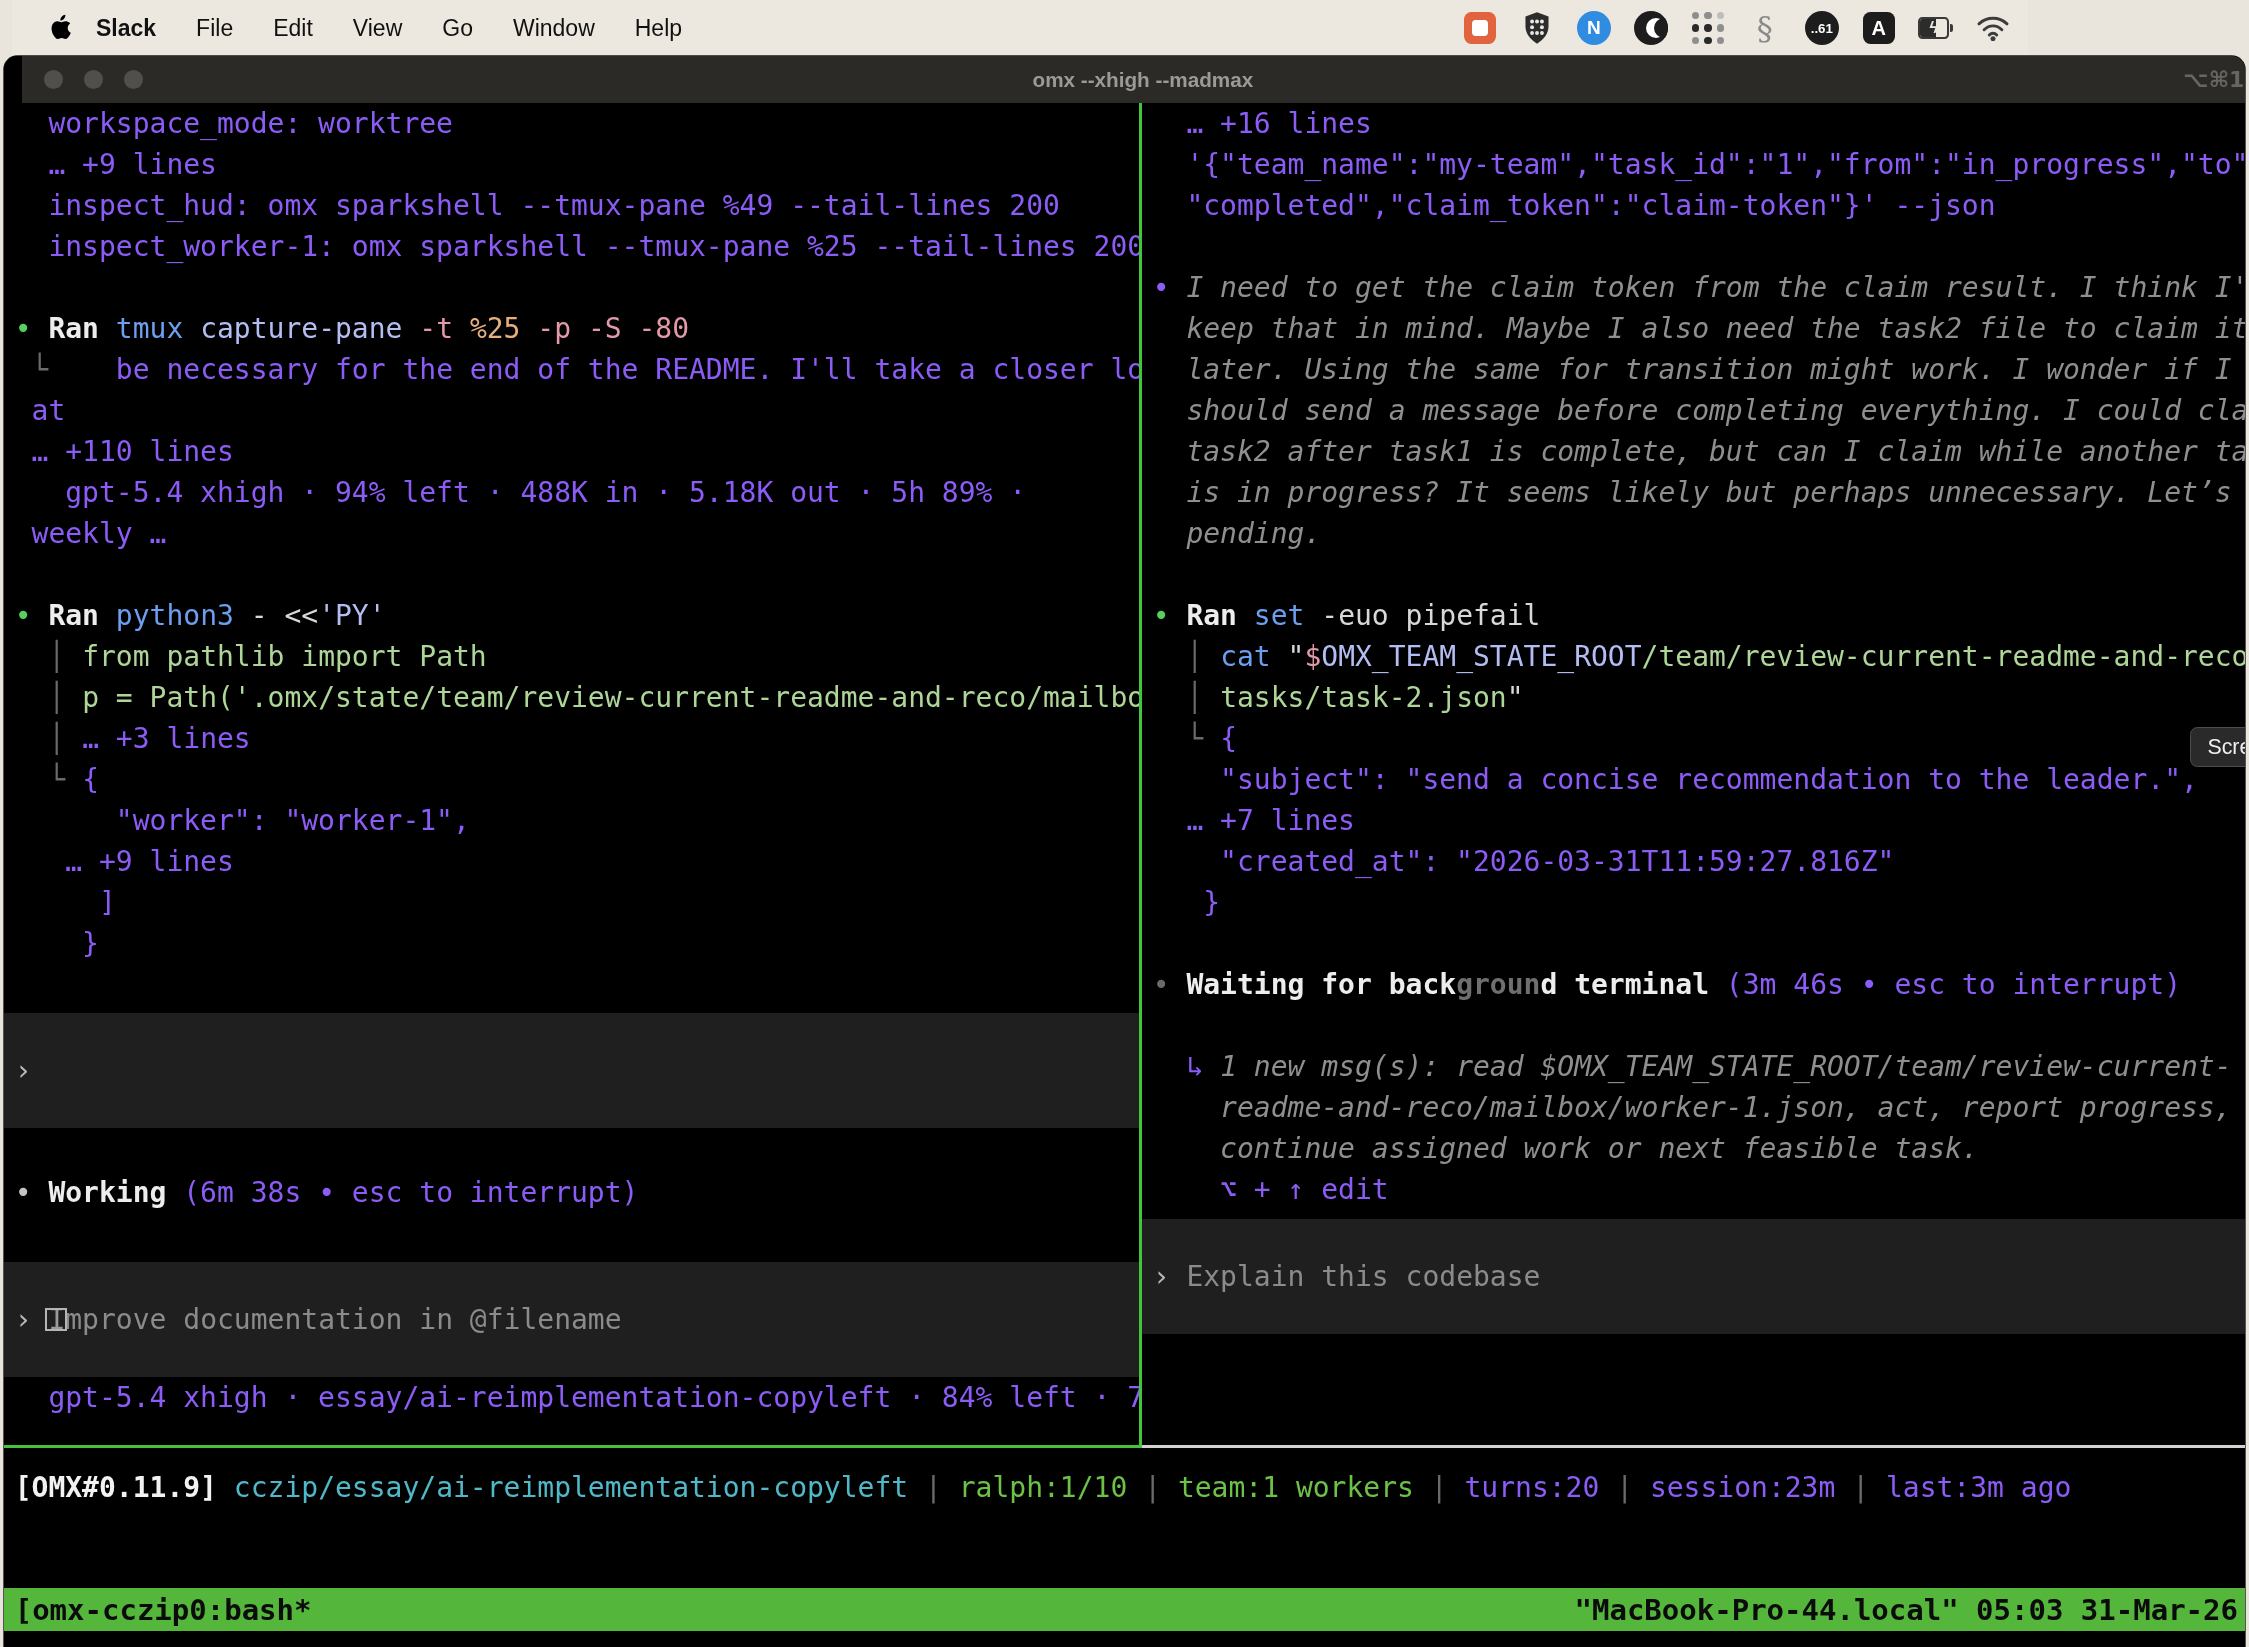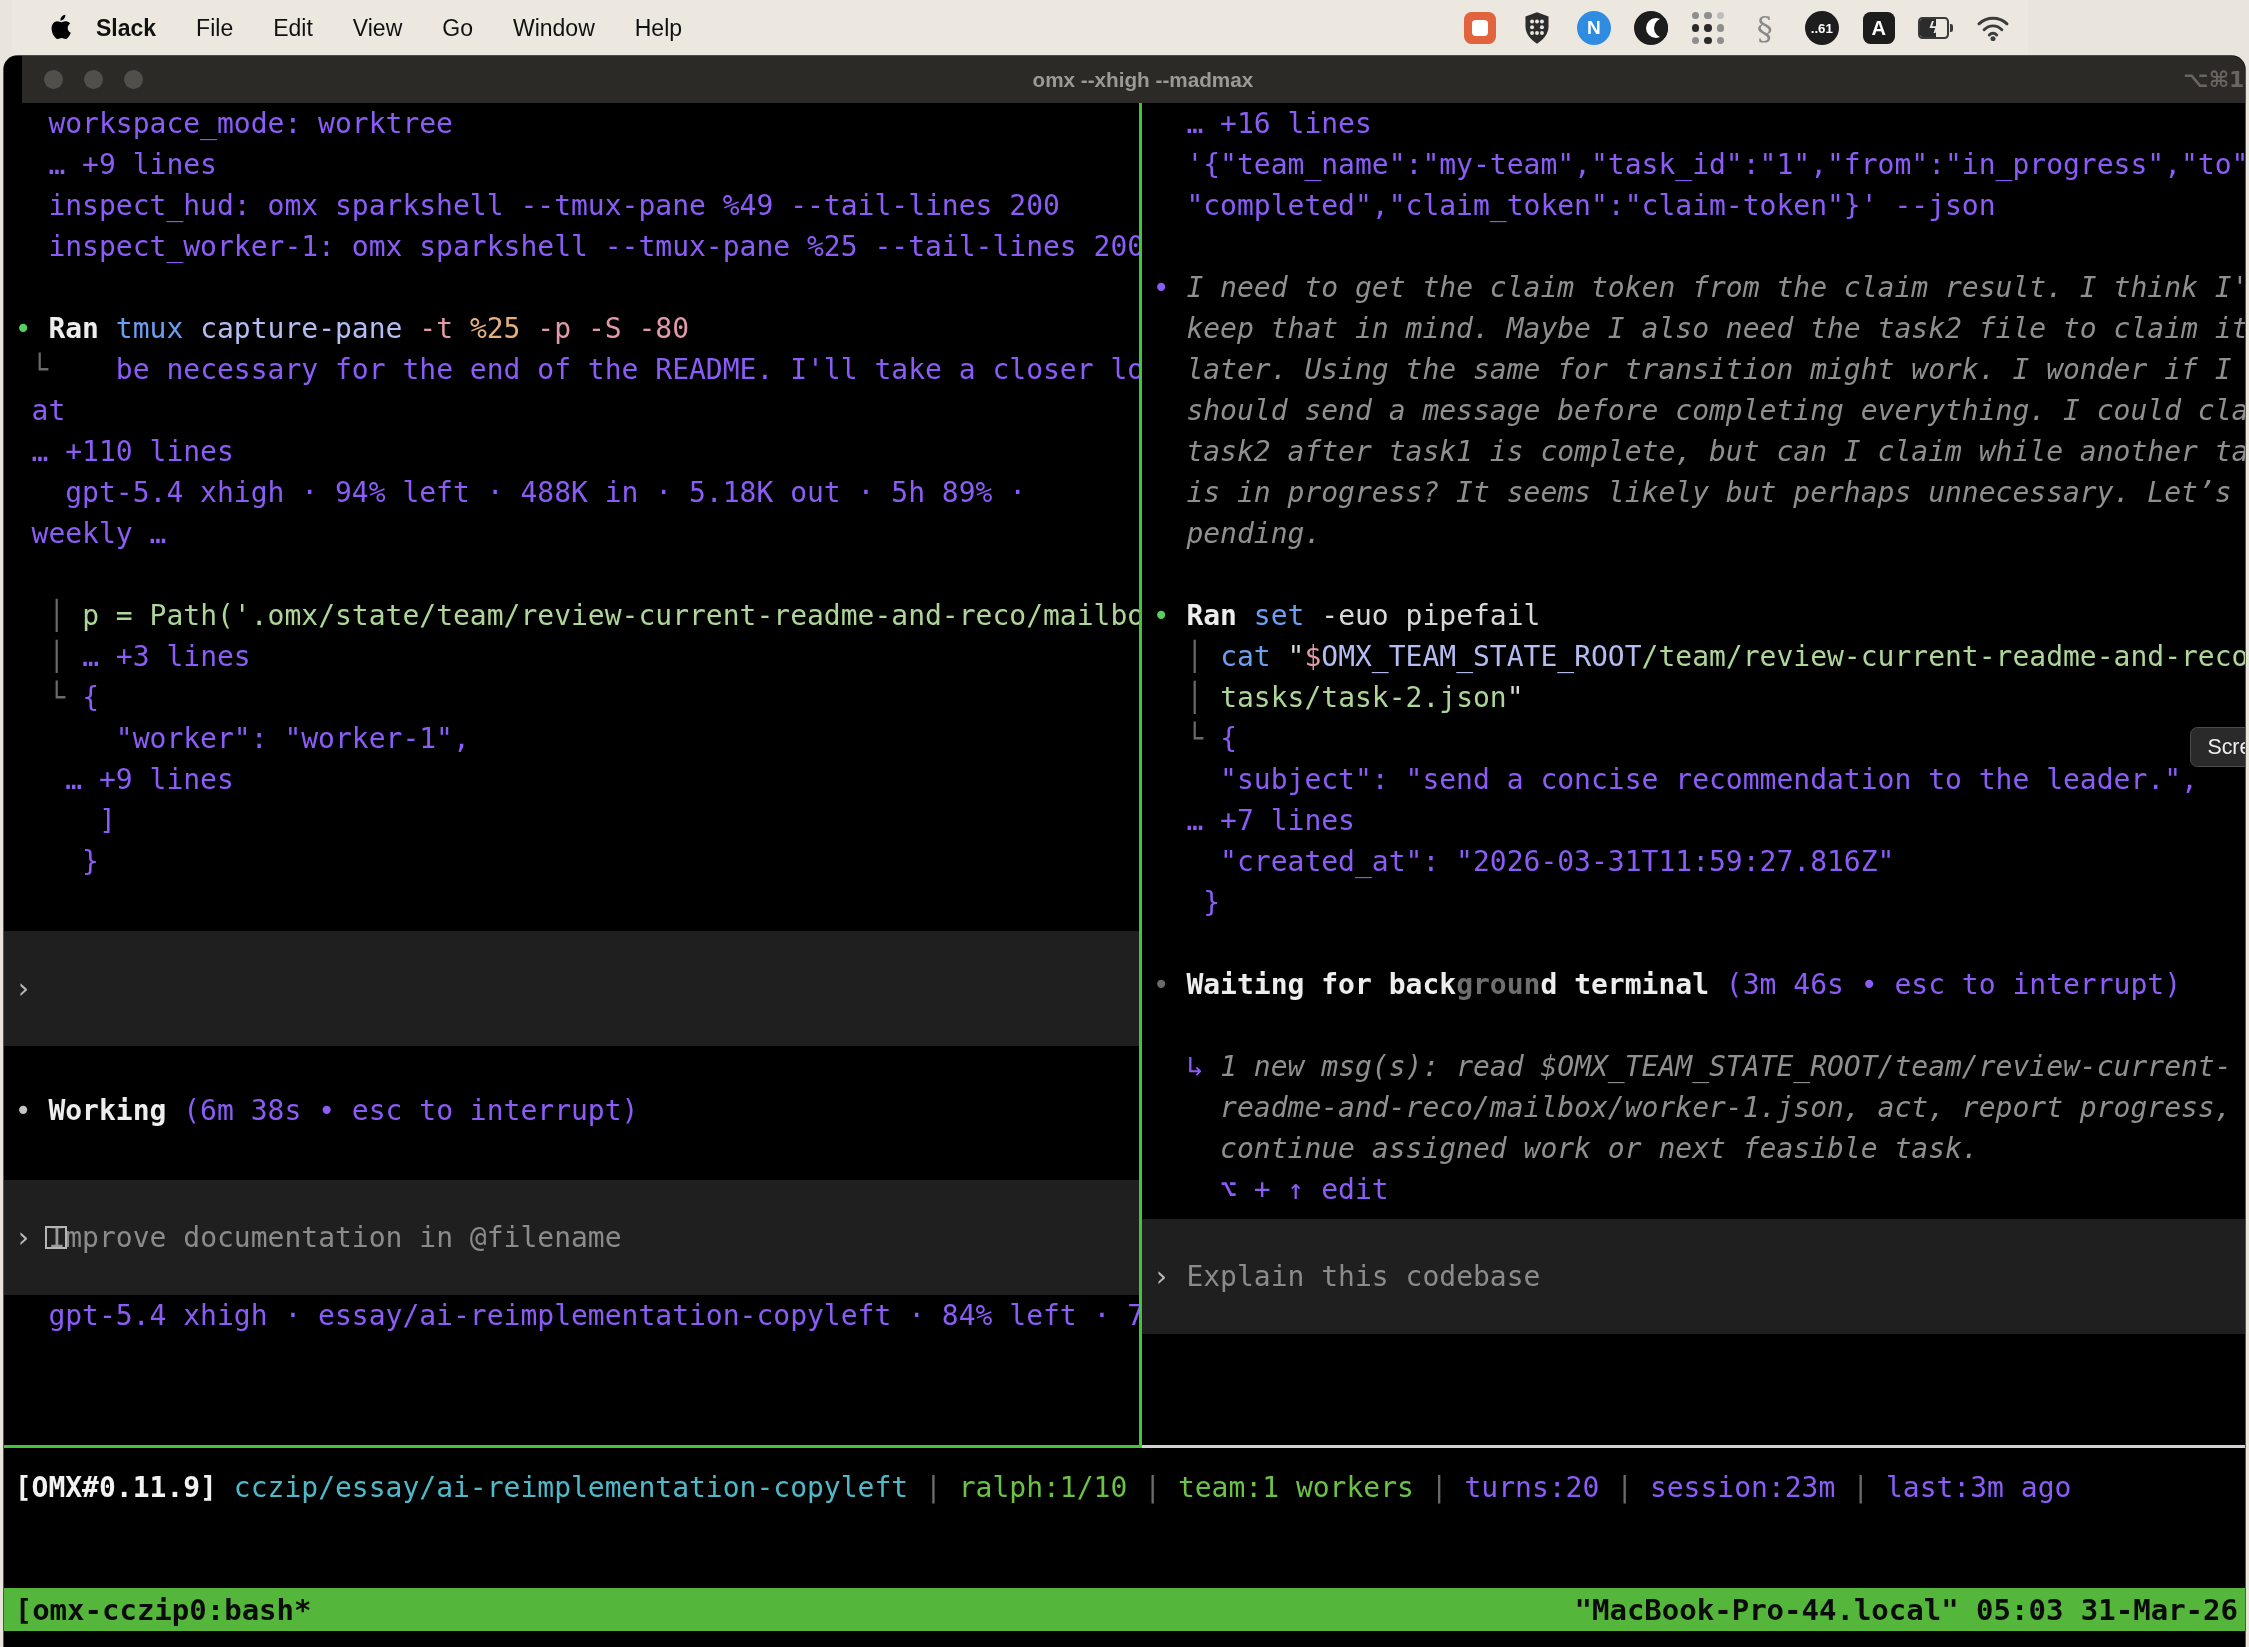--- a/index.html
+++ b/index.html
@@ -199,20 +199,22 @@
         <div class="tline"><span class="c-g">  inspect_hud: omx sparkshell --tmux-pane %49 --tail-lines 200</span></div>
         <div class="tline"><span class="c-g">  inspect_worker-1: omx sparkshell --tmux-pane %25 --tail-lines 200</span></div>
         <div class="tline"></div>
         <div class="tline"><span class="c-bg">• </span><span class="c-w">Ran </span><span class="c-blue">tmux </span><span class="c-lav">capture-pane </span><span class="c-pink">-t </span><span class="c-orange">%25 </span><span class="c-pink">-p -S -80</span></div>
         <div class="tline"><span class="c-dim"> └    </span><span class="c-g">be necessary for the end of the README. I'll take a closer look</span></div>
         <div class="tline"><span class="c-g"> at</span></div>
         <div class="tline"><span class="c-g"> … +110 lines</span></div>
         <div class="tline"><span class="c-g">   gpt-5.4 xhigh · 94% left · 488K in · 5.18K out · 5h 89% ·</span></div>
         <div class="tline"><span class="c-g"> weekly …</span></div>
         <div class="tline"></div>
+        <div class="tline"><span class="c-bg">• </span><span class="c-w">Ran </span><span class="c-blue">python3 </span><span class="c-w2">- &lt;&lt;</span><span class="c-lav">'PY'</span></div>
+        <div class="tline"><span class="c-dim">  │ </span><span class="c-grn">from pathlib import Path</span></div>
         <div class="tline"><span class="c-dim">  │ </span><span class="c-grn">p = Path('.omx/state/team/review-current-readme-and-reco/mailbox/</span></div>
         <div class="tline"><span class="c-dim">  │ </span><span class="c-g">… +3 lines</span></div>
         <div class="tline"><span class="c-dim">  └ </span><span class="c-g">{</span></div>
         <div class="tline"><span class="c-g">      "worker": "worker-1",</span></div>
         <div class="tline"><span class="c-g">   … +9 lines</span></div>
         <div class="tline"><span class="c-g">     ]</span></div>
         <div class="tline"><span class="c-g">    }</span></div>
         <div style="height: 49px;"></div>
         <div class="band"><span class="c-dimw">› </span></div>
         <div style="height: 44px;"></div>

